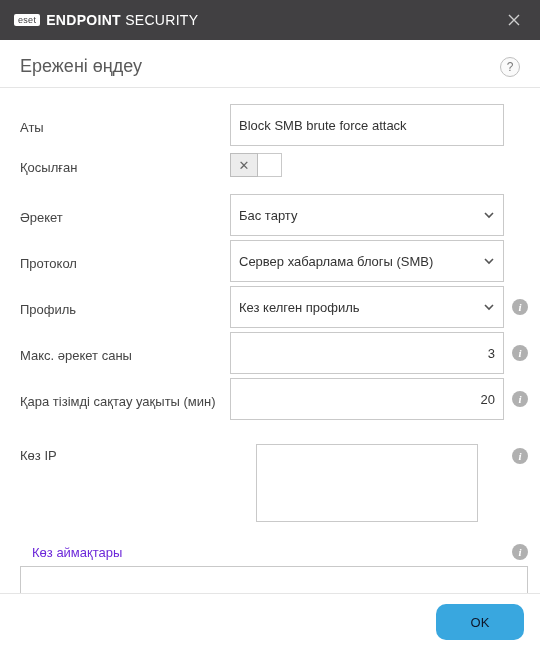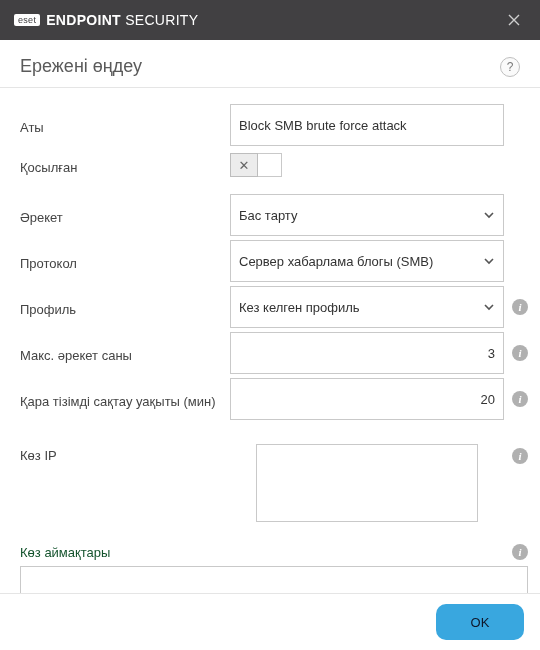--- a/index.html
+++ b/index.html
@@ -128,21 +128,21 @@
     border:1px solid #bdbdbd;
     background:#ececec;
     display:flex; align-items:center; justify-content:center;
     color:#666;
     font-size:13px;
   }
   .section-row {
     display:flex; align-items:center;
     margin: 22px 0 6px 0;
   }
-  .section-row .slabel { flex:1; color:#14532d; }
+  .section-row .slabel { flex:1; color:#6d28d9;margin-left:12px; }
   .full-ta {
     width:100%;
     height:52px;
     border:1px solid #c9c9c9;
     resize:none;
     font:inherit;
     padding:6px 8px;
     outline:none;
   }
   .btn-row { margin-top:10px; display:flex; gap:6px; }

